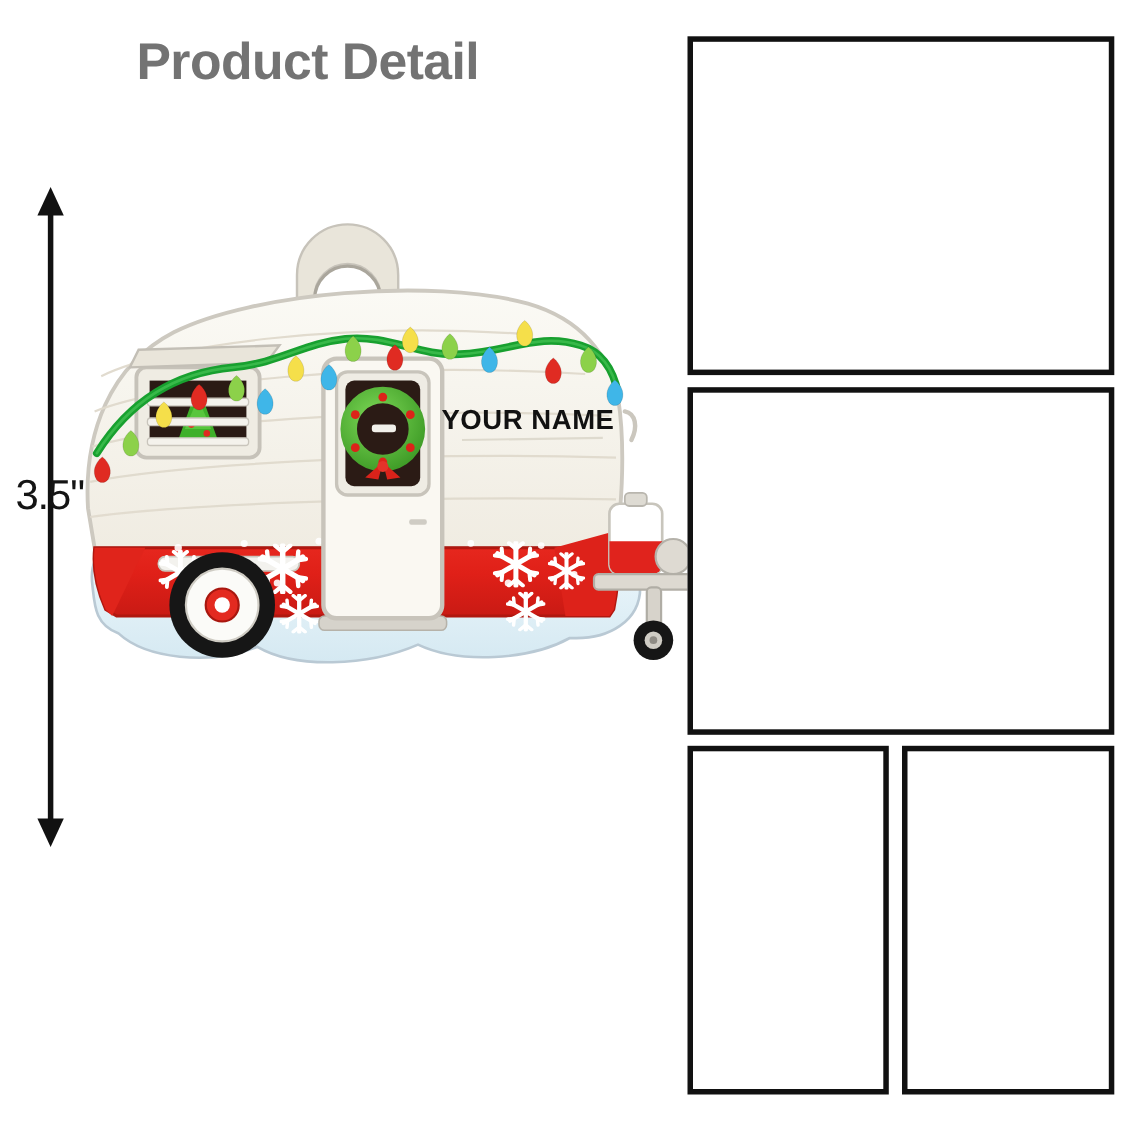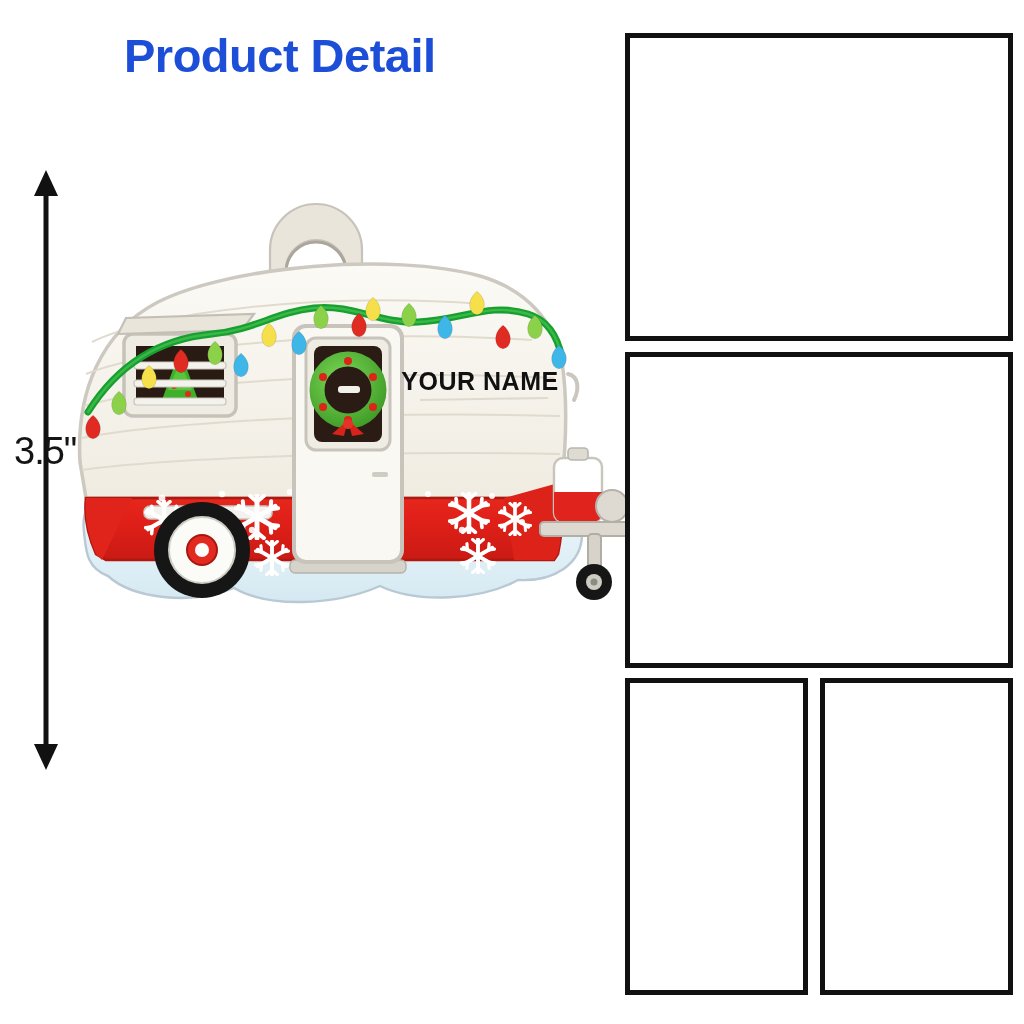--- a/index.html
+++ b/index.html
@@ -2,21 +2,21 @@
 <html><head>
 <meta charset="utf-8">
 <style>
   html,body{margin:0;padding:0;background:#ffffff;}
   body{width:1024px;height:1024px;position:relative;overflow:hidden;
        font-family:"Liberation Sans",sans-serif;}
 
   
   #page-title{
     position:absolute;left:124px;top:28px;
-    font-size:47px;font-weight:700;letter-spacing:-0.5px;color:#1d4ed8;
+    font-size:47px;font-weight:700;letter-spacing:-0.5px;color:#737373;
     font-family:"Liberation Sans",sans-serif;
   }
 
   
   #dim-group{position:absolute;left:18px;top:170px;width:100px;height:600px;}
   #dim-label{
     position:absolute;left:-4px;top:260px;width:92px;text-align:left;
     font-size:38px;font-weight:400;color:#141414;letter-spacing:-1px;
   }
 

